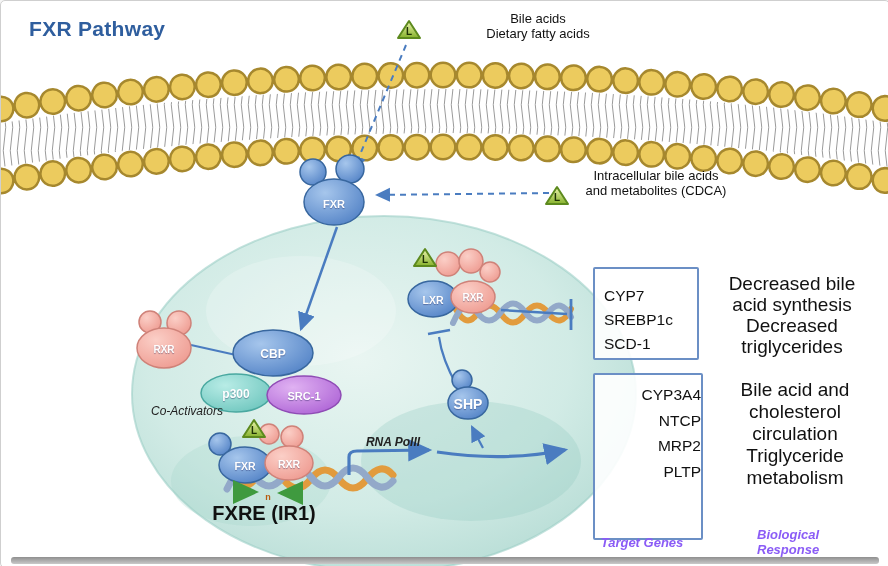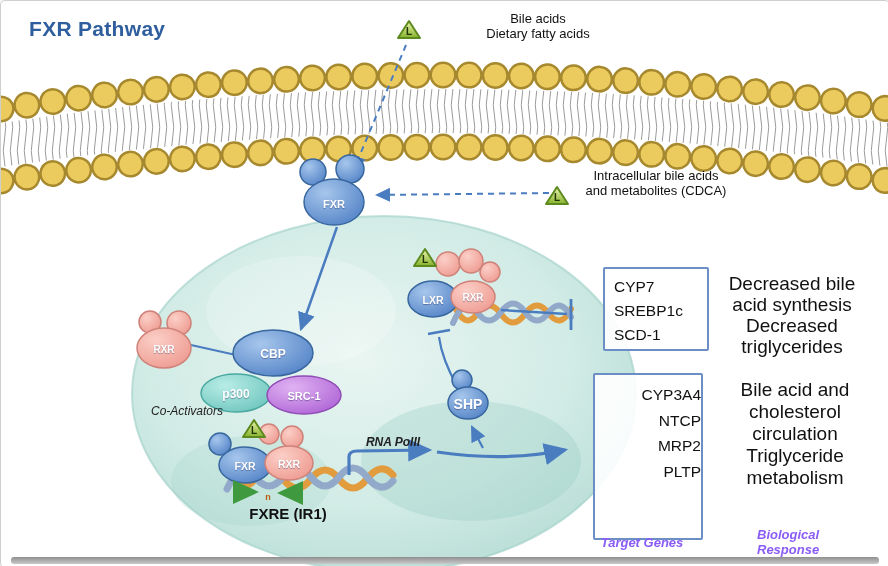--- a/index.html
+++ b/index.html
@@ -199,29 +199,29 @@
 <div class="lbl blob-lbl" style="left:272px;top:353px;font-size:12px;">CBP</div>
 <div class="lbl blob-lbl" style="left:235px;top:393px;font-size:12px;">p300</div>
 <div class="lbl blob-lbl" style="left:303px;top:395px;font-size:11px;">SRC-1</div>
 <div class="lbl italic" style="left:186px;top:410px;font-size:12px;color:#222;">Co-Activators</div>
 
 <div class="lbl ligand" style="left:253px;top:430px;">L</div>
 <div class="lbl blob-lbl" style="left:244px;top:465px;font-size:10.5px;">FXR</div>
 <div class="lbl blob-lbl" style="left:288px;top:463px;font-size:10.5px;">RXR</div>
 
 <div class="lbl" style="left:267px;top:496px;font-size:9px;color:#b85c10;font-weight:bold;">n</div>
-<div class="lbl" style="left:287px;top:513px;font-size:15px;font-weight:600;">FXRE (IR1)</div>
+<div class="lbl" style="left:263px;top:513px;font-size:20px;font-weight:600;">FXRE (IR1)</div>
 <div class="lbl italic" style="left:392px;top:441px;font-size:12px;font-weight:600;color:#222;">RNA PolII</div>
 
 <div class="lbl ligand" style="left:424px;top:259px;">L</div>
 <div class="lbl blob-lbl" style="left:432px;top:299px;font-size:10.5px;">LXR</div>
 <div class="lbl blob-lbl" style="left:472px;top:297px;font-size:10px;">RXR</div>
 <div class="lbl blob-lbl" style="left:467px;top:403px;font-size:14px;">SHP</div>
 
-<div class="gene-box" style="left:592px;top:266px;width:102px;height:74px;padding-top:6px;line-height:24px;margin-left:10px;">
+<div class="gene-box" style="left:592px;top:266px;width:102px;height:74px;padding-top:15px;line-height:24px;">
   <div>CYP7</div>
   <div>SREBP1c</div>
   <div>SCD-1</div>
 </div>
 <div class="response" style="left:700px;top:272px;width:182px;line-height:21px;">Decreased bile
 acid synthesis
 Decreased
 triglycerides</div>
 
 <div class="gene-box" style="left:592px;top:372px;width:106px;height:156px;padding-top:7px;line-height:25.5px;text-align:right;">

